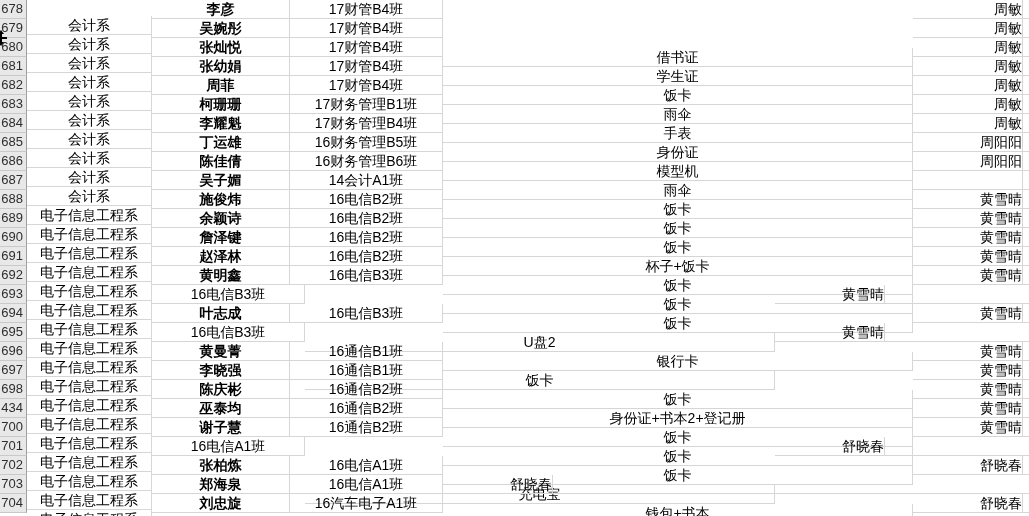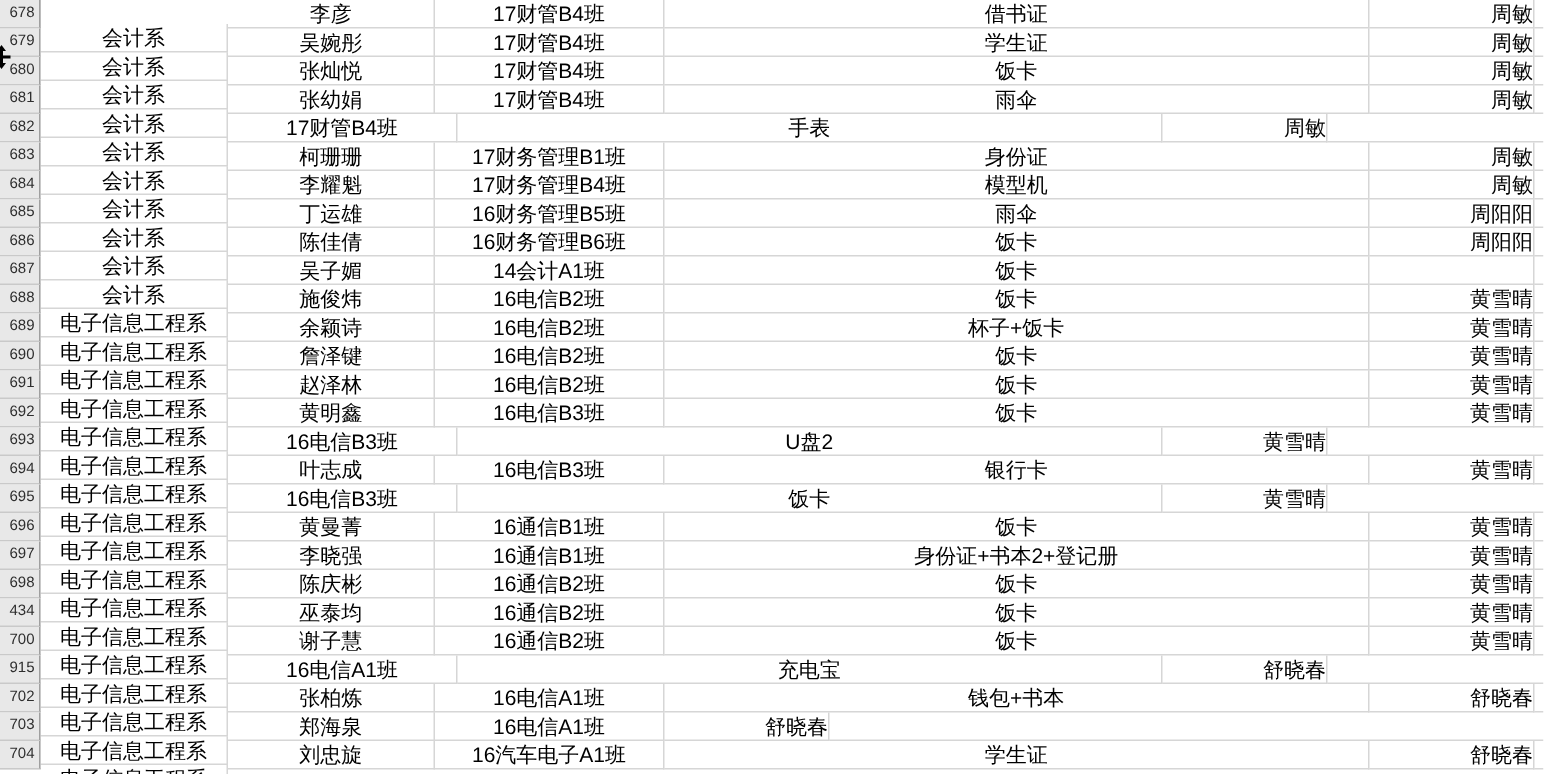--- a/index.html
+++ b/index.html
@@ -25,29 +25,29 @@
     text-align: center;
     white-space: nowrap;
     overflow: hidden;
     flex: 0 0 auto;
   }
   .rowhead {
     width: 27px;
     background: #e8e8e8;
     border-right: 1px solid #9f9f9f;
     border-bottom: 1px solid #c9c9c9;
-    font-size: 10px;
+    font-size: 13px;
     color: #2e2e2e;
     text-align: right;
     padding-right: 3px;
   }
   .c-dept    { width: 125px; margin-top: 16px; }
-  .c-name    { width: 138px; }
+  .c-name    { width: 138px; font-weight: bold; }
   .c-class   { width: 153px; }
-  .c-item    { width: 470px; }
+  .c-item    { width: 470px; margin-top: 48px; }
   .c-handler { width: 110px; text-align: right; }
   .c-extra   { flex: 1 1 auto; border-right: none; }
   .partial-row { display: flex; height: 19px; }
   .partial-row .rowhead { border-bottom: none; }
   .partial-row .pcell { box-sizing: border-box; flex: 1 1 auto; border-bottom: none; }
   .cursor-glyph {
     position: absolute;
     left: -6px;
     top: 30px;
     width: 14px;
@@ -96,20 +96,21 @@
     <div class="cell c-name">张幼娟</div>
     <div class="cell c-class">17财管B4班</div>
     <div class="cell c-item">雨伞</div>
     <div class="cell c-handler">周敏</div>
     <div class="cell c-extra"></div>
   </div>
 
   <div class="row">
     <div class="cell rowhead">682</div>
     <div class="cell c-dept">会计系</div>
+    <div class="cell c-name">周菲</div>
     <div class="cell c-class">17财管B4班</div>
     <div class="cell c-item">手表</div>
     <div class="cell c-handler">周敏</div>
     <div class="cell c-extra"></div>
   </div>
 
   <div class="row">
     <div class="cell rowhead">683</div>
     <div class="cell c-dept">会计系</div>
     <div class="cell c-name">柯珊珊</div>
@@ -281,21 +282,21 @@
     <div class="cell rowhead">700</div>
     <div class="cell c-dept">电子信息工程系</div>
     <div class="cell c-name">谢子慧</div>
     <div class="cell c-class">16通信B2班</div>
     <div class="cell c-item">饭卡</div>
     <div class="cell c-handler">黄雪晴</div>
     <div class="cell c-extra"></div>
   </div>
 
   <div class="row">
-    <div class="cell rowhead">915</div>
+    <div class="cell rowhead">701</div>
     <div class="cell c-dept">电子信息工程系</div>
     <div class="cell c-class">16电信A1班</div>
     <div class="cell c-item">充电宝</div>
     <div class="cell c-handler">舒晓春</div>
     <div class="cell c-extra"></div>
   </div>
 
   <div class="row">
     <div class="cell rowhead">702</div>
     <div class="cell c-dept">电子信息工程系</div>

